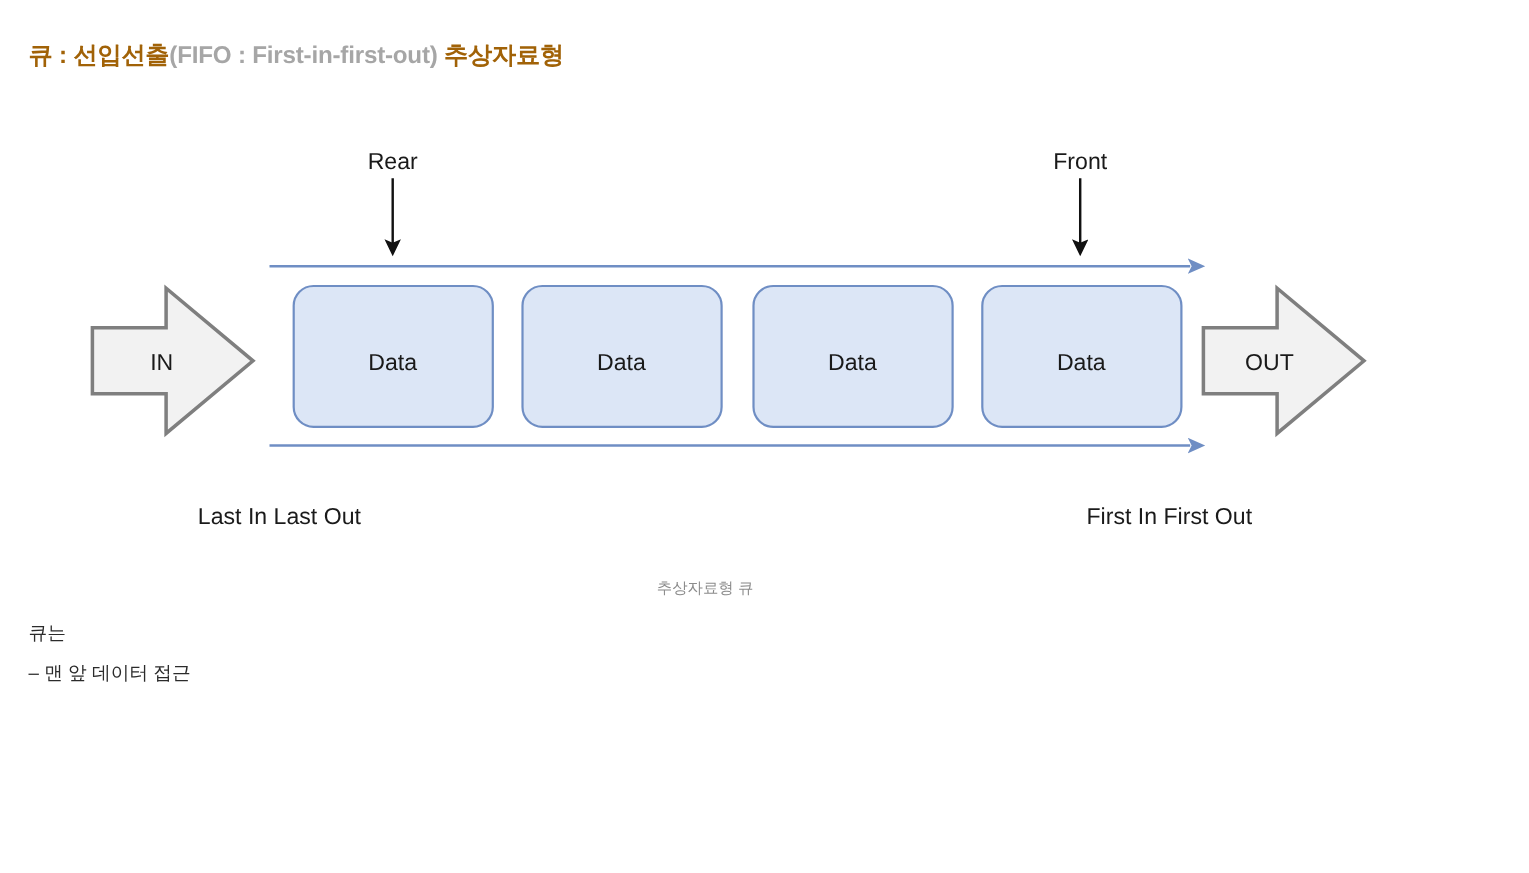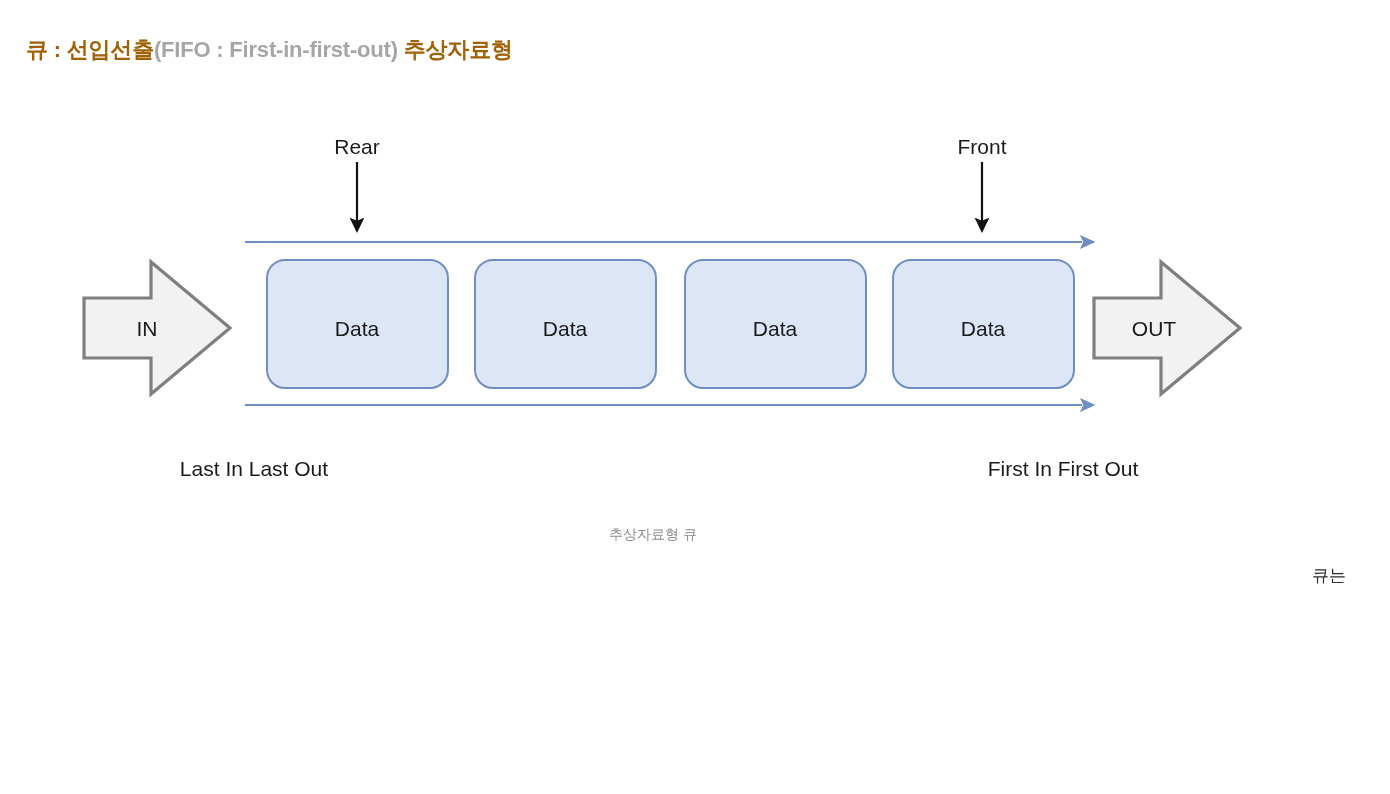--- a/index.html
+++ b/index.html
@@ -51,42 +51,41 @@
   }
   .foot-label {
     font-family: "Liberation Sans", "DejaVu Sans", sans-serif;
     font-size: 21px;
     fill: #1a1a1a;
   }
 
   
   #figure-caption {
     position: absolute;
-    left: 12px;
+    left: 0;
     top: 526px;
     width: 1282px;
     text-align: center;
     font-size: 14px;
     color: #8c8c8c;
   }
 
   
   #body-text {
     position: absolute;
     left: 26px;
     top: 565px;
     width: 1320px;
   }
   #body-text p {
     margin: 0 0 13px 0;
     font-size: 17px;
     line-height: 1.35;
     color: #2b2b2b;
     white-space: nowrap;
-    text-align: right;
   }
   #body-text p:last-child { margin-bottom: 0; }
 </style>
 </head>
 <body>
 
 <h1 id="page-title"><span class="t-main">큐 : 선입선출</span><span class="t-sub">(FIFO : First-in-first-out)</span><span class="t-main"> 추상자료형</span></h1>
 
 <div id="diagram">
   <svg width="1390" height="400" viewBox="0 0 1390 400" xmlns="http://www.w3.org/2000/svg">
@@ -138,13 +137,14 @@
 
     <text class="foot-label" x="238" y="366" text-anchor="middle">Last In Last Out</text>
     <text class="foot-label" x="1047" y="366" text-anchor="middle">First In First Out</text>
   </svg>
 </div>
 
 <div id="figure-caption">추상자료형 큐</div>
 
 <div id="body-text">
   <p>큐는</p>
+  <p>– 맨 앞 데이터 접근</p>
 </div>
 
 </body></html>

